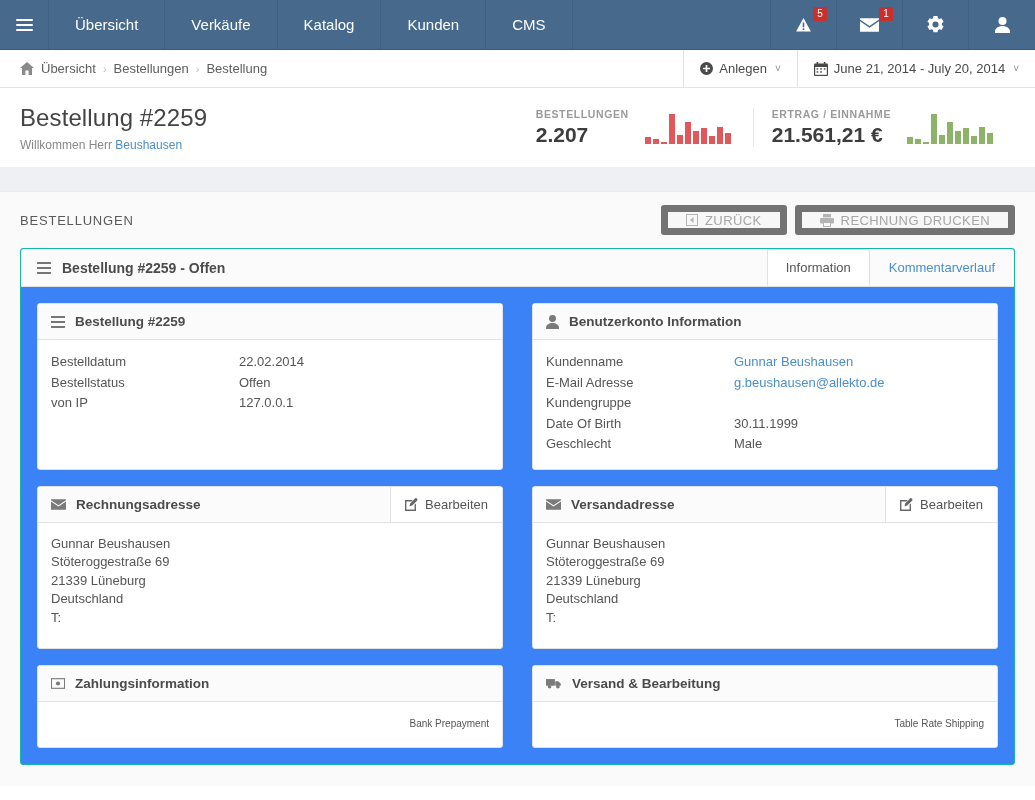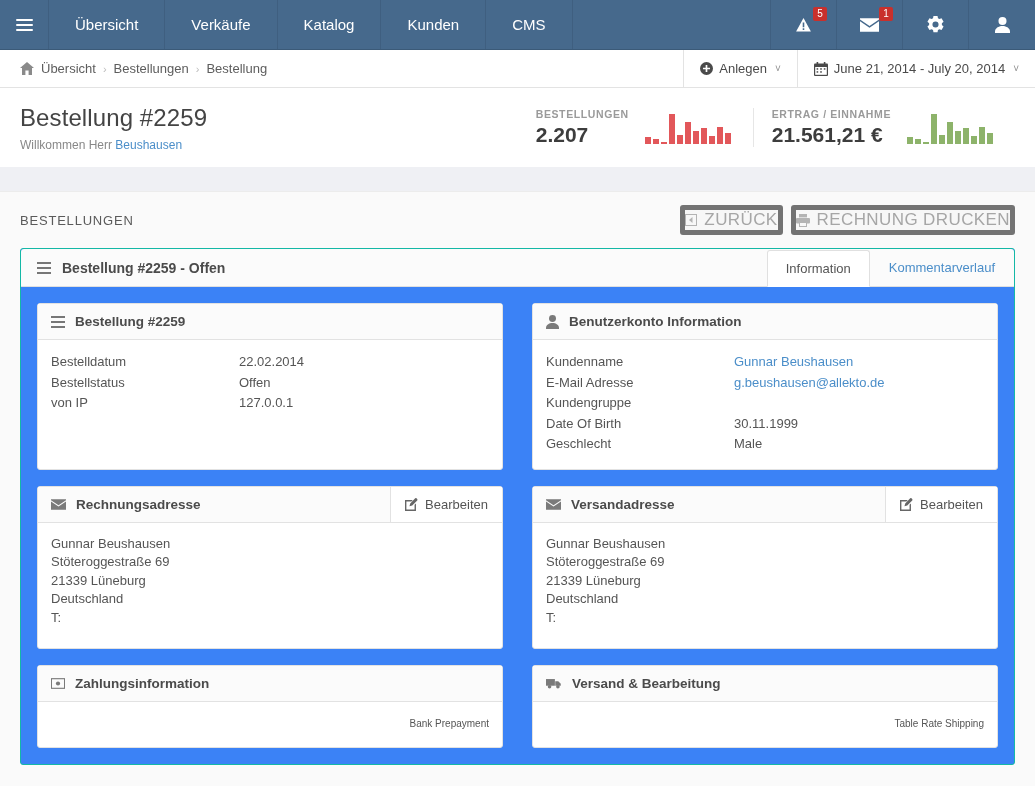--- a/index.html
+++ b/index.html
@@ -158,25 +158,25 @@
   .content-title {
     font-size: 13px;
     color: #5a5a5a;
     letter-spacing: .8px;
     flex: 1;
   }
   .btn {
     display: inline-flex; align-items: center;
     gap: 7px;
     height: 30px;
-    padding: 0 0;
+    padding: 0 18px;
     background: #f7f7f7;
-    border: 5px solid #737373;
+    border: 7px solid #737373;
     border-radius: 3px;
-    font-size: 17px;
+    font-size: 13px;
     color: #a6a6a6;
     letter-spacing: .4px;
     cursor: pointer;
     margin-left: 8px;
   }
   .btn svg { fill: #b3b3b3; }
 
   
   .panel {
     background: #3b82f6;
@@ -196,21 +196,21 @@
     gap: 11px;
     padding-left: 16px;
     font-size: 14px;
     color: #4b4b4b;
     font-weight: bold;
     flex: 1;
   }
   .mini-burger { width: 14px; }
   .mini-burger i { display: block; height: 2px; background: #777; margin: 3px 0; }
 
-  .tabs { display: flex; align-items: center; padding-right: 0; }
+  .tabs { display: flex; align-items: flex-start; padding-right: 0; }
   .tab {
     padding: 0 18px;
     height: 37px;
     display: flex; align-items: center;
     font-size: 13px;
     color: #4b8ec9;
     cursor: pointer;
     border: 1px solid transparent;
   }
   .tab.active {

